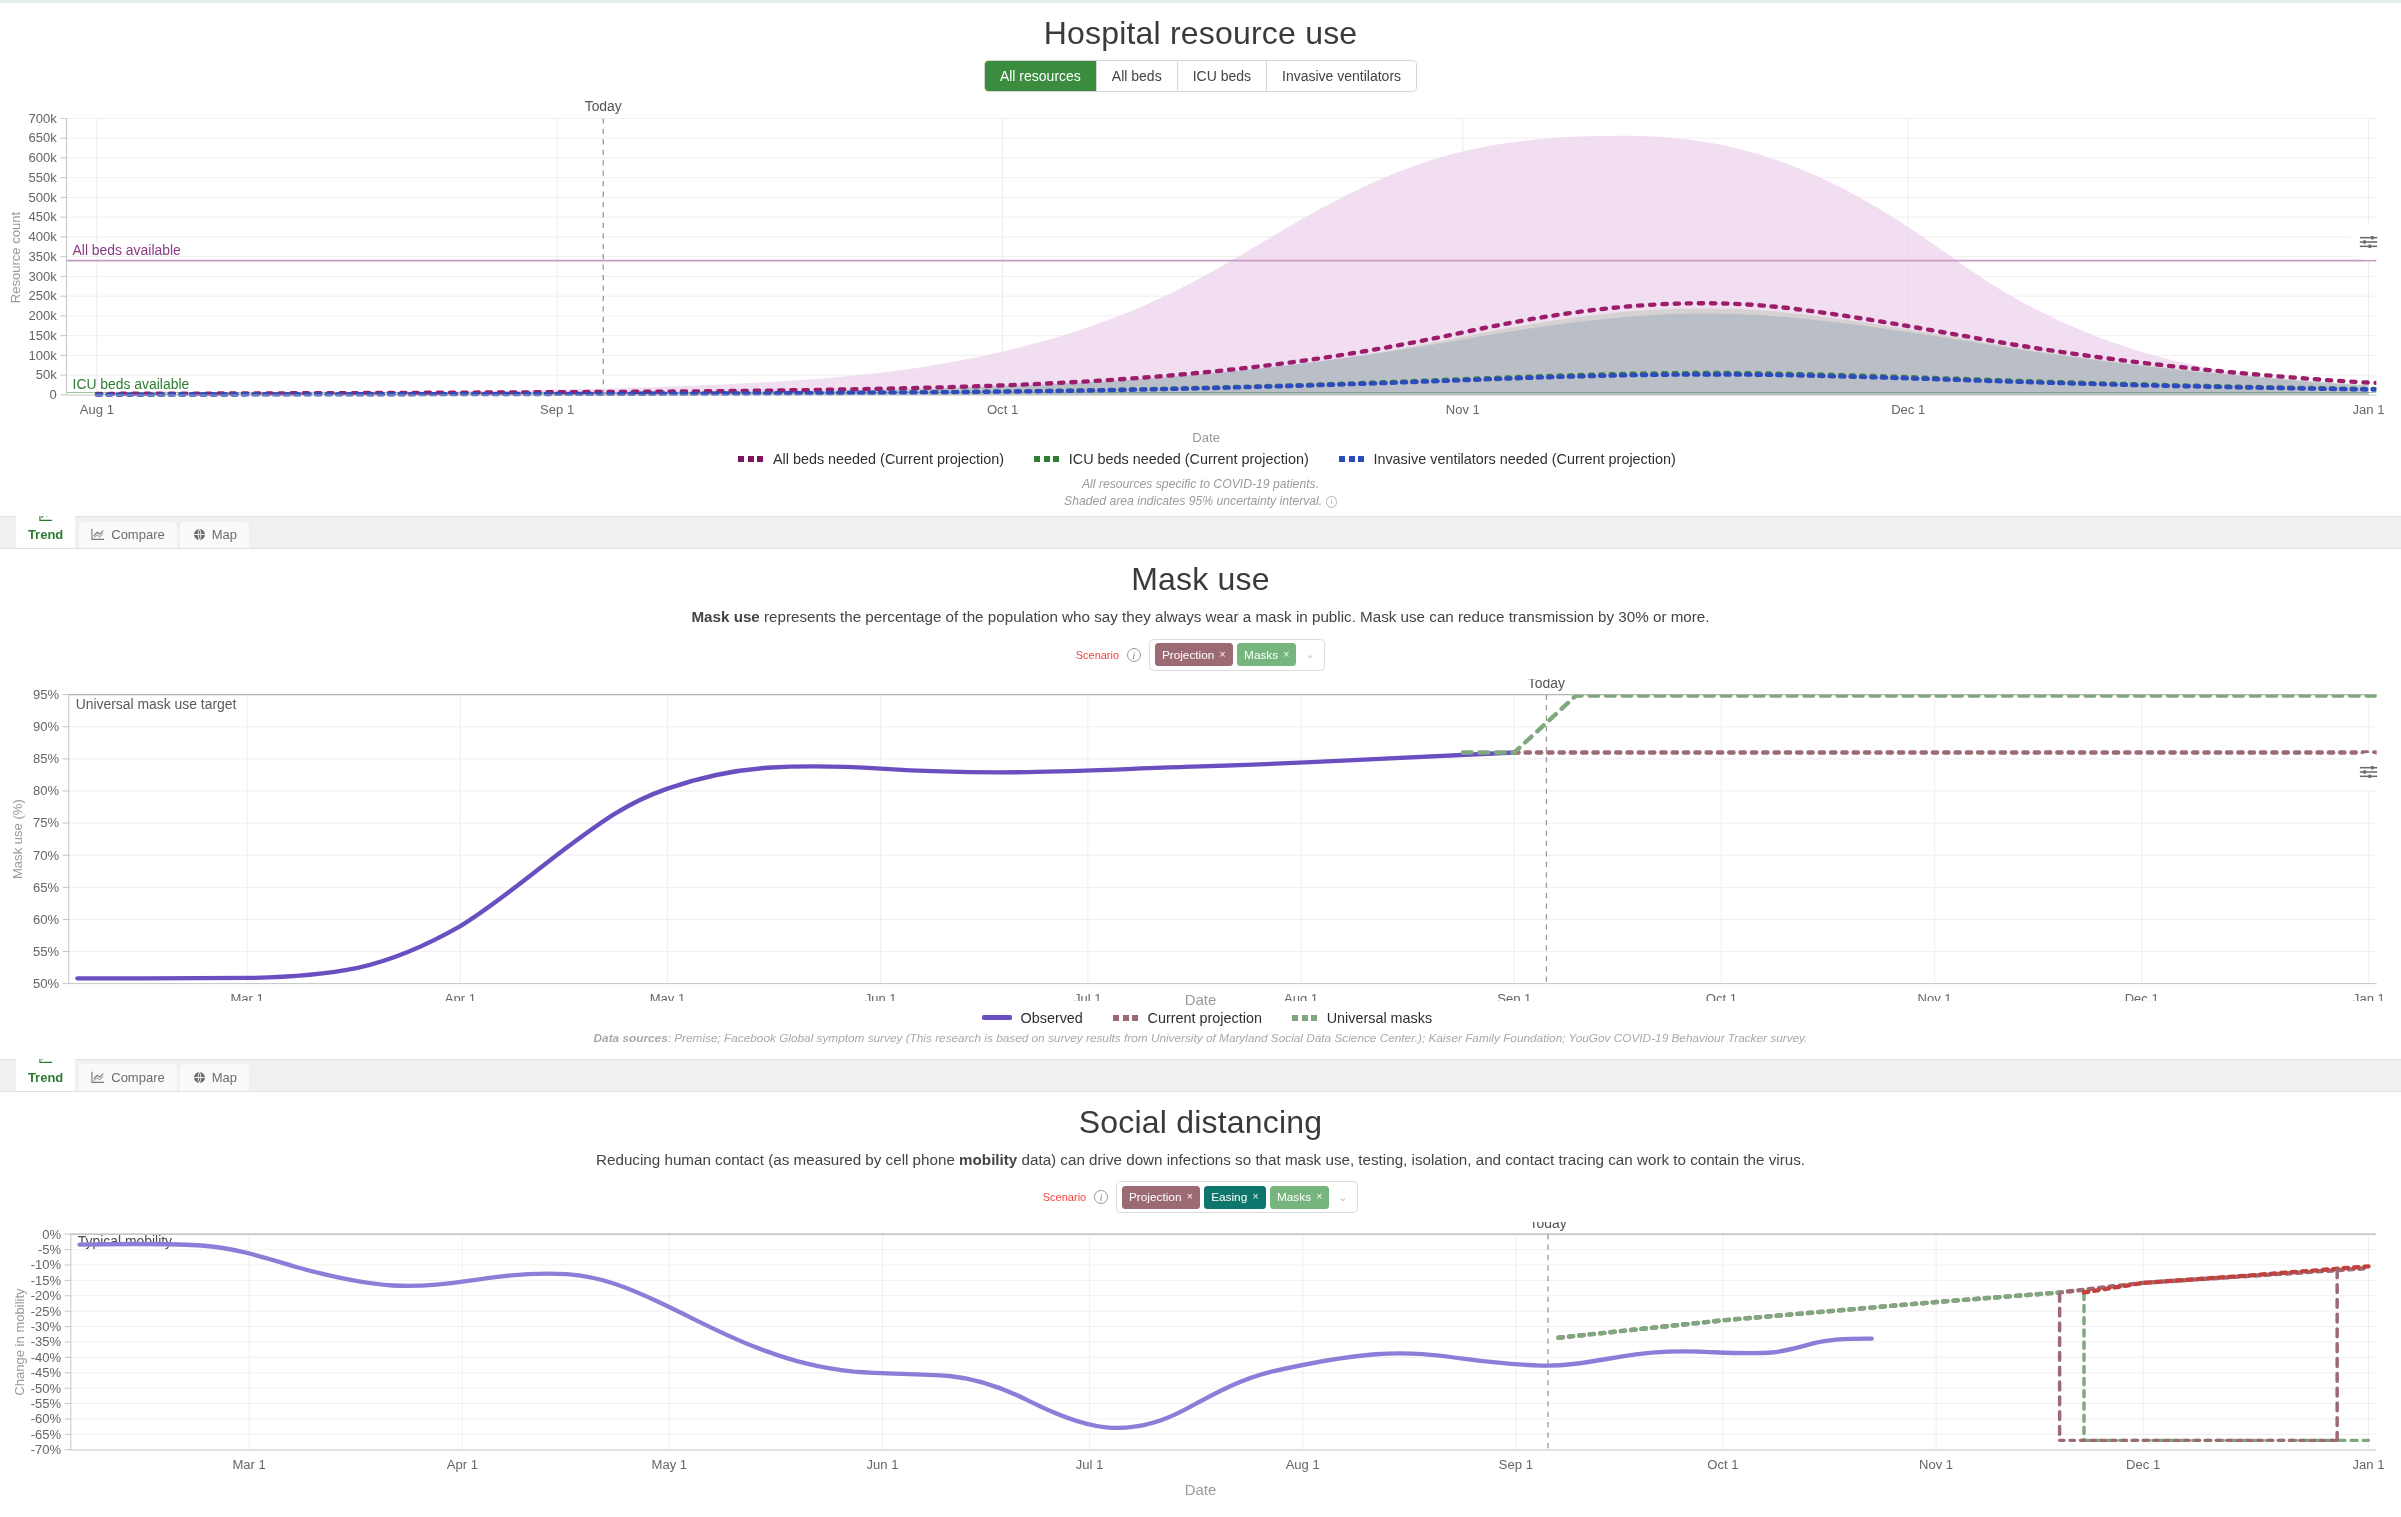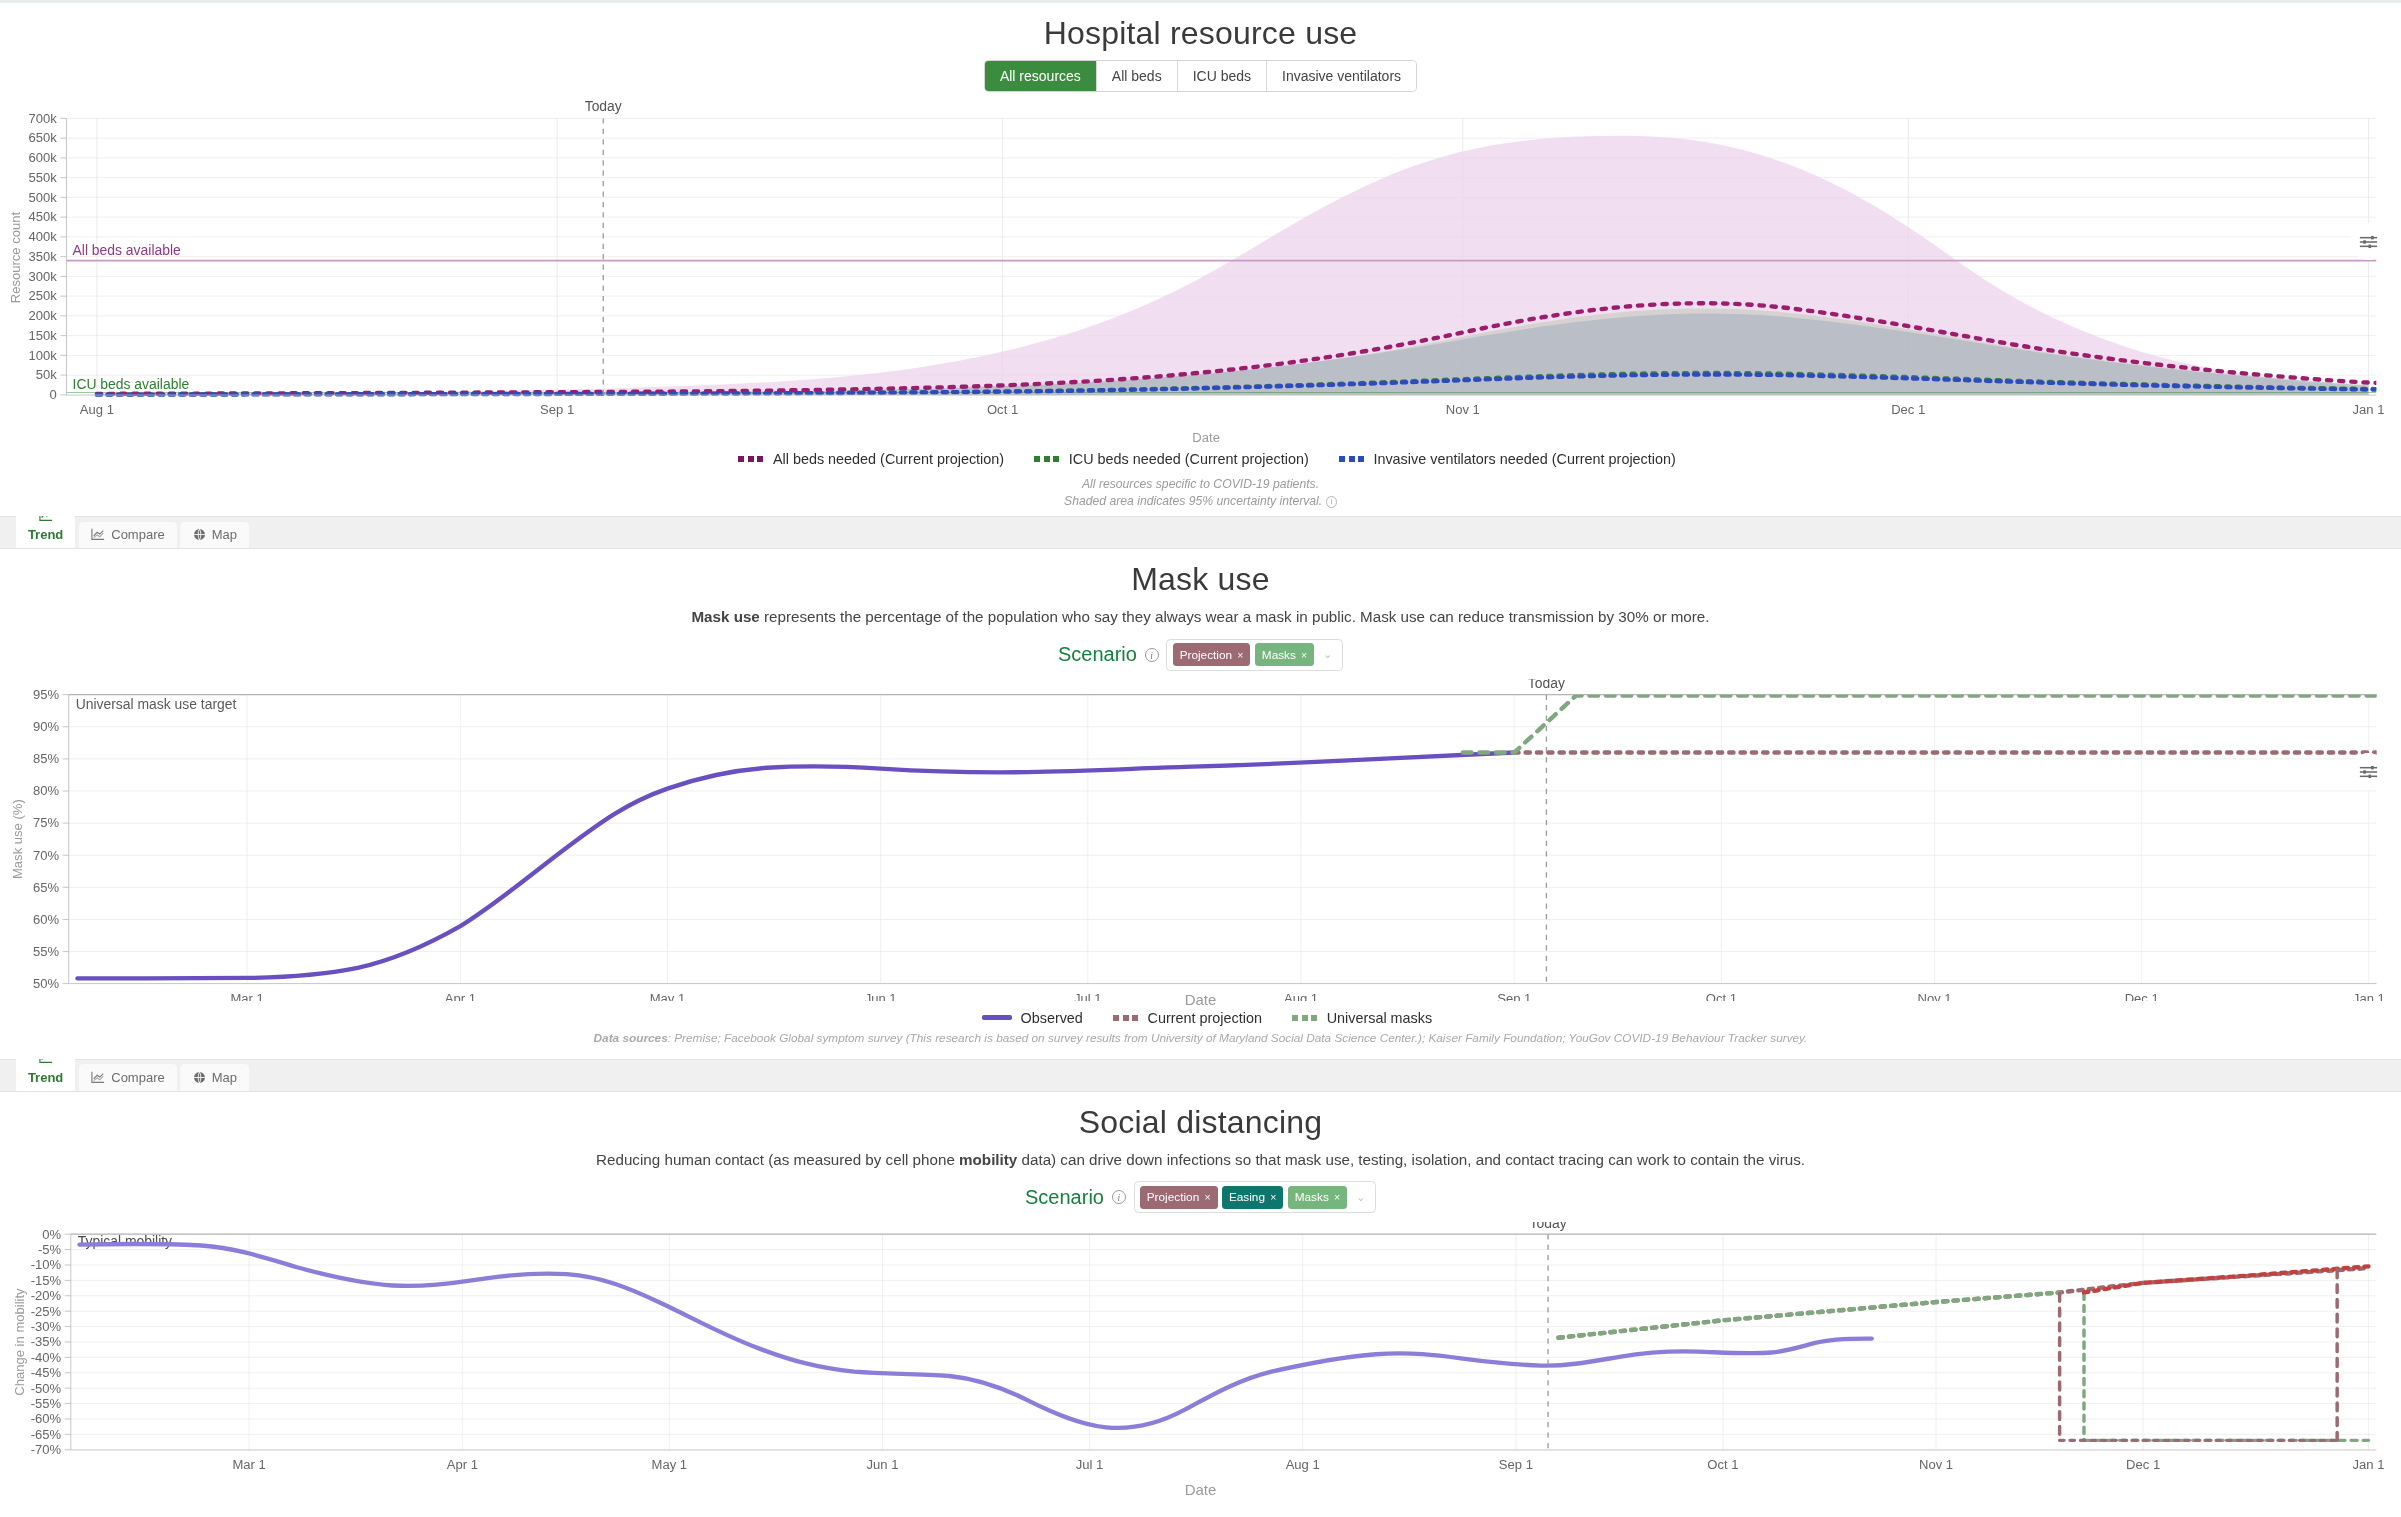--- a/index.html
+++ b/index.html
@@ -52,34 +52,34 @@
     white-space: nowrap;
   }
   .seg .seg-btn:last-child { border-right: none; }
   .seg .seg-btn.active { background: #3c8c40; color: #fff; font-weight: 400; }
 
   
   .scenario-row {
     display: flex; justify-content: center; align-items: center;
     gap: 7.8px; margin-bottom: 8.7px;
   }
-  .scenario-label { font-size: 20px; color: #15803d; }
+  .scenario-label { font-size: 11px; color: #ef4444; }
   .info-i {
     display: inline-block; width: 14px; height: 14px; line-height: 13px;
     border: 0.9px solid #9a9a9a; border-radius: 50%; text-align: center;
     font-size: 9.6px; color: #777; font-style: italic; font-family: "Liberation Serif", serif;
     vertical-align: 1.7px;
   }
   .tag-box {
     display: inline-flex; align-items: center; gap: 4.4px;
     border: 0.9px solid #dcdcdc; border-radius: 4.4px; padding: 3.5px 5.2px; background: #fff;
   }
   .tag {
     color: #fff; font-size: 11.8px; padding: 4.4px 7px; border-radius: 3.5px;
-    display: inline-flex; align-items: center; gap: 5.2px; white-space: nowrap;
+    display: inline-flex; gap: 5.2px; white-space: nowrap;
   }
   .tag .x { font-size: 10.5px; opacity: .95; cursor: pointer; }
   .caret { color: #bdbdbd; font-size: 11.3px; padding: 0 4.4px; cursor: pointer; }
 
   
   .chart-area { position: relative; width: 2401px; }
   .chart-svg { display: block; }
 
   .xaxis-title, .yaxis-title {
     fill: #9a9a9a; font-size: 15px; font-family: "Liberation Sans", sans-serif;

